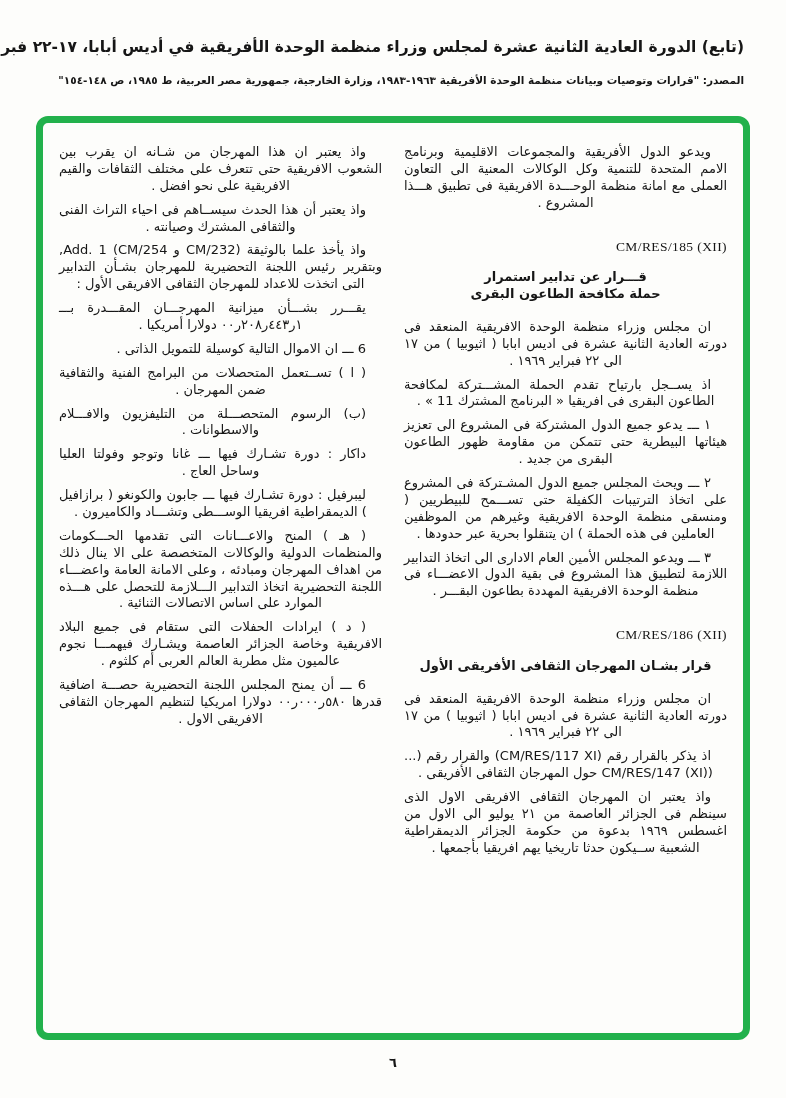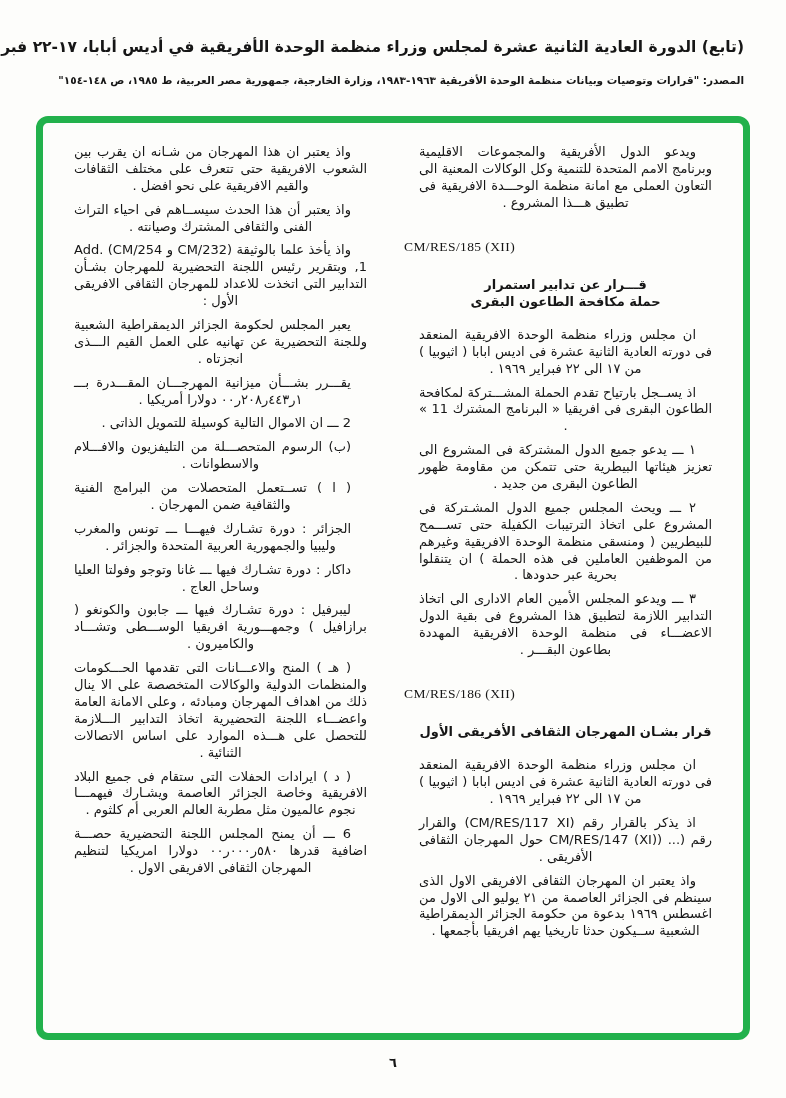--- a/index.html
+++ b/index.html
@@ -50,44 +50,44 @@
     display: flex;
     gap: 22px;
     align-items: flex-start;
   }
   .column {
     flex: 1 1 0;
     min-width: 0;
     font-size: 13px;
     line-height: 1.3;
   }
-  .block { margin: 7px 15px; }
+  .block { margin: 7px 0; }
   .block.para {
     text-align: justify;
     text-align-last: center;
     text-indent: 16px;
   }
   .block.line {
     text-align: right;
     text-indent: 16px;
   }
   .block.code {
     direction: ltr;
-    text-align: left;
+    text-align: right;
     font-family: "Liberation Serif", serif;
     font-size: 13.5px;
     letter-spacing: 0.4px;
     margin: 26px 0 14px 0;
   }
   .block.heading {
     font-weight: bold;
     text-align: center;
     white-space: pre-line;
     font-size: 13px;
-    margin: 22px 0 16px 0;
+    margin: 6px 0 16px 0;
   }
   .page-number {
     position: absolute;
     bottom: 28px;
     left: 0;
     right: 0;
     text-align: center;
     font-size: 13px;
     font-weight: bold;
   }
@@ -113,27 +113,25 @@
       <div class="block code">CM/RES/186  (XII)</div>
       <div class="block heading">قرار بشـان المهرجان الثقافى الأفريقى الأول</div>
       <div class="block para">ان مجلس وزراء منظمة الوحدة الافريقية المنعقد فى دورته العادية الثانية عشرة فى اديس ابابا ( اثيوبيا ) من ١٧ الى ٢٢ فبراير ١٩٦٩ .</div>
       <div class="block para">اذ يذكر بالقرار رقم (CM/RES/117 XI) والقرار رقم (... (CM/RES/147 (XI) حول المهرجان الثقافى الأفريقى .</div>
       <div class="block para">واذ يعتبر ان المهرجان الثقافى الافريقى الاول الذى سينظم فى الجزائر العاصمة من ٢١ يوليو الى الاول من اغسطس ١٩٦٩ بدعوة من حكومة الجزائر الديمقراطية الشعبية ســيكون حدثا تاريخيا يهم افريقيا بأجمعها .</div>
     </div>
   <div class="column">
       <div class="block para">واذ يعتبر ان هذا المهرجان من شـانه ان يقرب بين الشعوب الافريقية حتى تتعرف على مختلف الثقافات والقيم الافريقية على نحو افضل .</div>
       <div class="block para">واذ يعتبر أن هذا الحدث سيســاهم فى احياء التراث الفنى والثقافى المشترك وصيانته .</div>
       <div class="block para">واذ يأخذ علما بالوثيقة (CM/232 و CM/254) Add. 1, وبتقرير رئيس اللجنة التحضيرية للمهرجان بشـأن التدابير التى اتخذت للاعداد للمهرجان الثقافى الافريقى الأول :</div>
-      <div class="block para">يعبر المجلس لحكومة الجزائر الديمقراطية الشعبية وللجنة التحضيرية عن تهانيه على العمل القيم الـــذى انجزتاه .</div>
       <div class="block para">يقـــرر بشـــأن ميزانية المهرجـــان المقـــدرة بـــ ١ر٤٤٣ر٢٠٨ر٠٠ دولارا أمريكيا .</div>
-      <div class="block line">2 ـــ ان الاموال التالية كوسيلة للتمويل الذاتى .</div>
+      <div class="block line">6 ـــ ان الاموال التالية كوسيلة للتمويل الذاتى .</div>
+      <div class="block para">( ا ) تســتعمل المتحصلات من البرامج الفنية والثقافية ضمن المهرجان .</div>
       <div class="block para">(ب) الرسوم المتحصـــلة من التليفزيون والافـــلام والاسطوانات .</div>
-      <div class="block para">( ا ) تســتعمل المتحصلات من البرامج الفنية والثقافية ضمن المهرجان .</div>
-      <div class="block para">الجزائر : دورة تشـارك فيهـــا ـــ تونس والمغرب وليبيا والجمهورية العربية المتحدة والجزائر .</div>
       <div class="block para">داكار : دورة تشـارك فيها ـــ غانا وتوجو وفولتا العليا وساحل العاج .</div>
-      <div class="block para">ليبرفيل : دورة تشـارك فيها ـــ جابون والكونغو ( برازافيل ) وجمهـــورية افريقيا الوســـطى وتشـــاد والكاميرون .</div>
+      <div class="block para">ليبرفيل : دورة تشـارك فيها ـــ جابون والكونغو ( برازافيل ) الديمقراطية افريقيا الوســـطى وتشـــاد والكاميرون .</div>
       <div class="block para">( هـ ) المنح والاعـــانات التى تقدمها الحـــكومات والمنظمات الدولية والوكالات المتخصصة على الا ينال ذلك من اهداف المهرجان ومبادئه ، وعلى الامانة العامة واعضـــاء اللجنة التحضيرية اتخاذ التدابير الـــلازمة للتحصل على هـــذه الموارد على اساس الاتصالات الثنائية .</div>
       <div class="block para">( د ) ايرادات الحفلات التى ستقام فى جميع البلاد الافريقية وخاصة الجزائر العاصمة ويشـارك فيهمـــا نجوم عالميون مثل مطربة العالم العربى أم كلثوم .</div>
       <div class="block para">6 ـــ أن يمنح المجلس اللجنة التحضيرية حصـــة اضافية قدرها ٥٨٠ر٠٠٠ر٠٠ دولارا امريكيا لتنظيم المهرجان الثقافى الافريقى الاول .</div>
     </div>
 </div>
 
 <div class="page-number">٦</div>
 
 </body></html>

